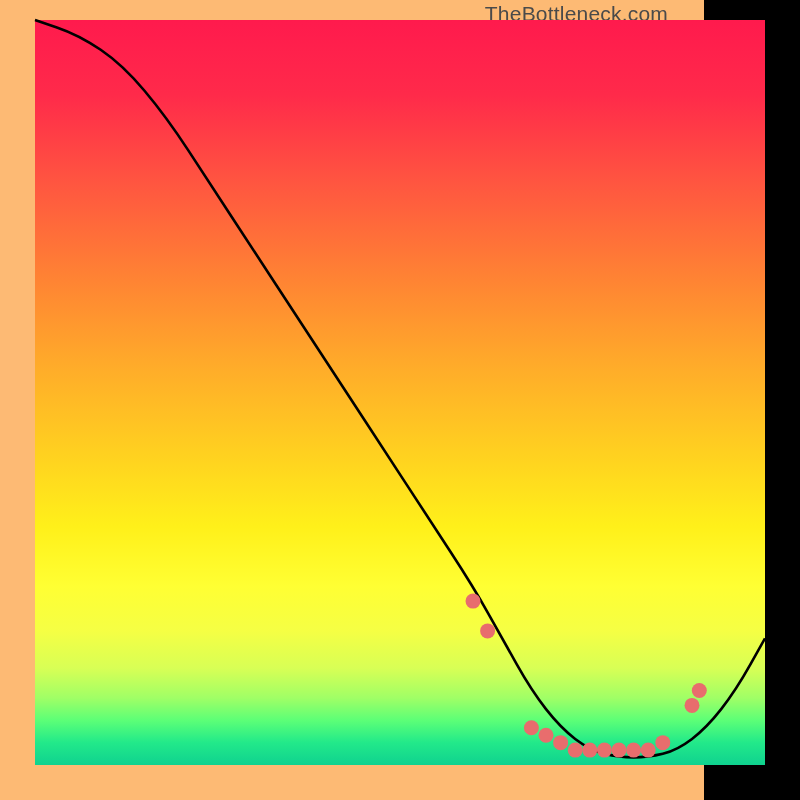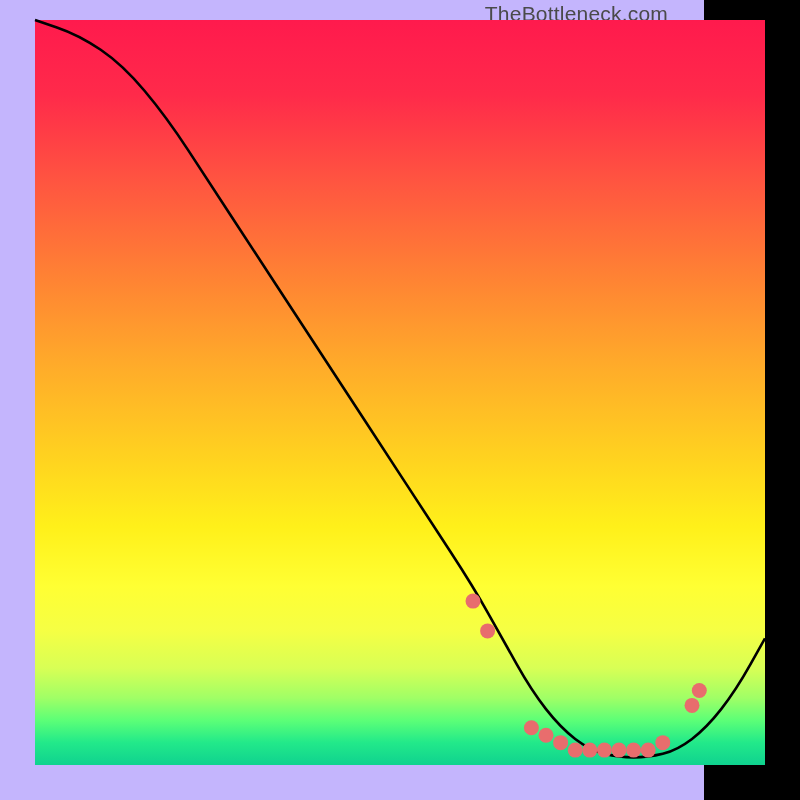--- a/index.html
+++ b/index.html
@@ -8,21 +8,21 @@
     background: #000;
     width: 800px;
     height: 800px;
     overflow: hidden;
     font-family: Arial, Helvetica, sans-serif;
   }
   .frame {
     position: relative;
     width: 704px;
     height: 800px;
-    background: #c4b5fd;
+    background: #fdba74;
   }
   .plot {
     position: absolute;
     left: 35px;
     top: 20px;
     width: 730px;
     height: 745px;
     background: linear-gradient(to bottom,
       #ff1a4d 0%,
       #ff2a4a 10%,

